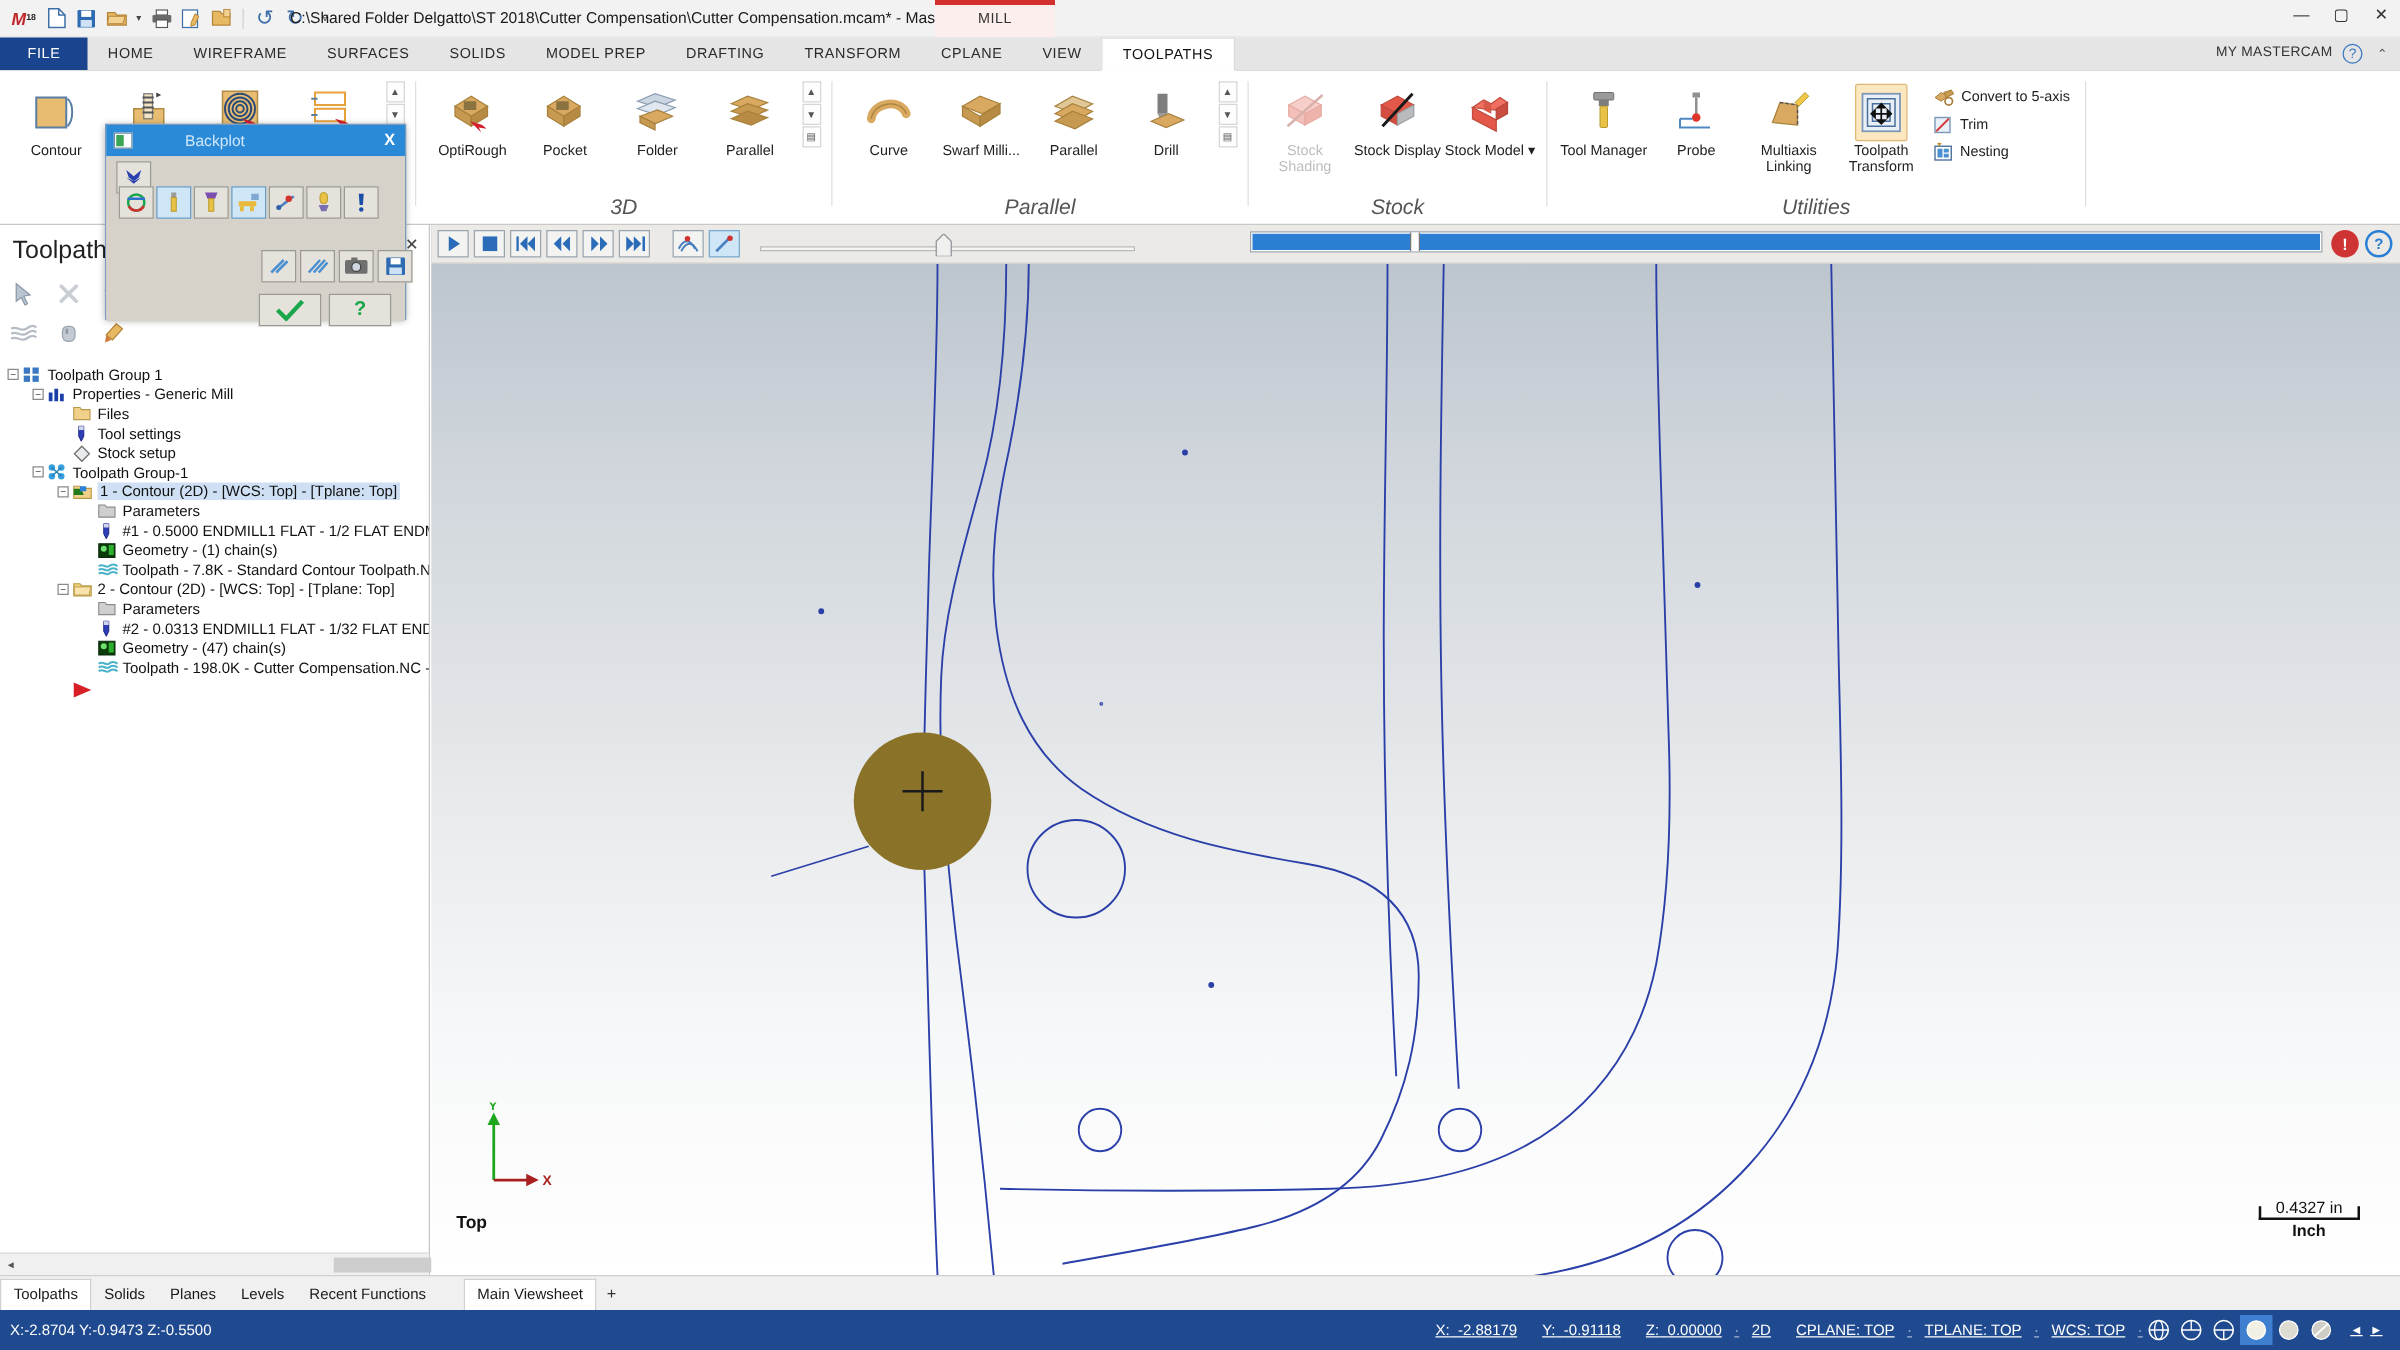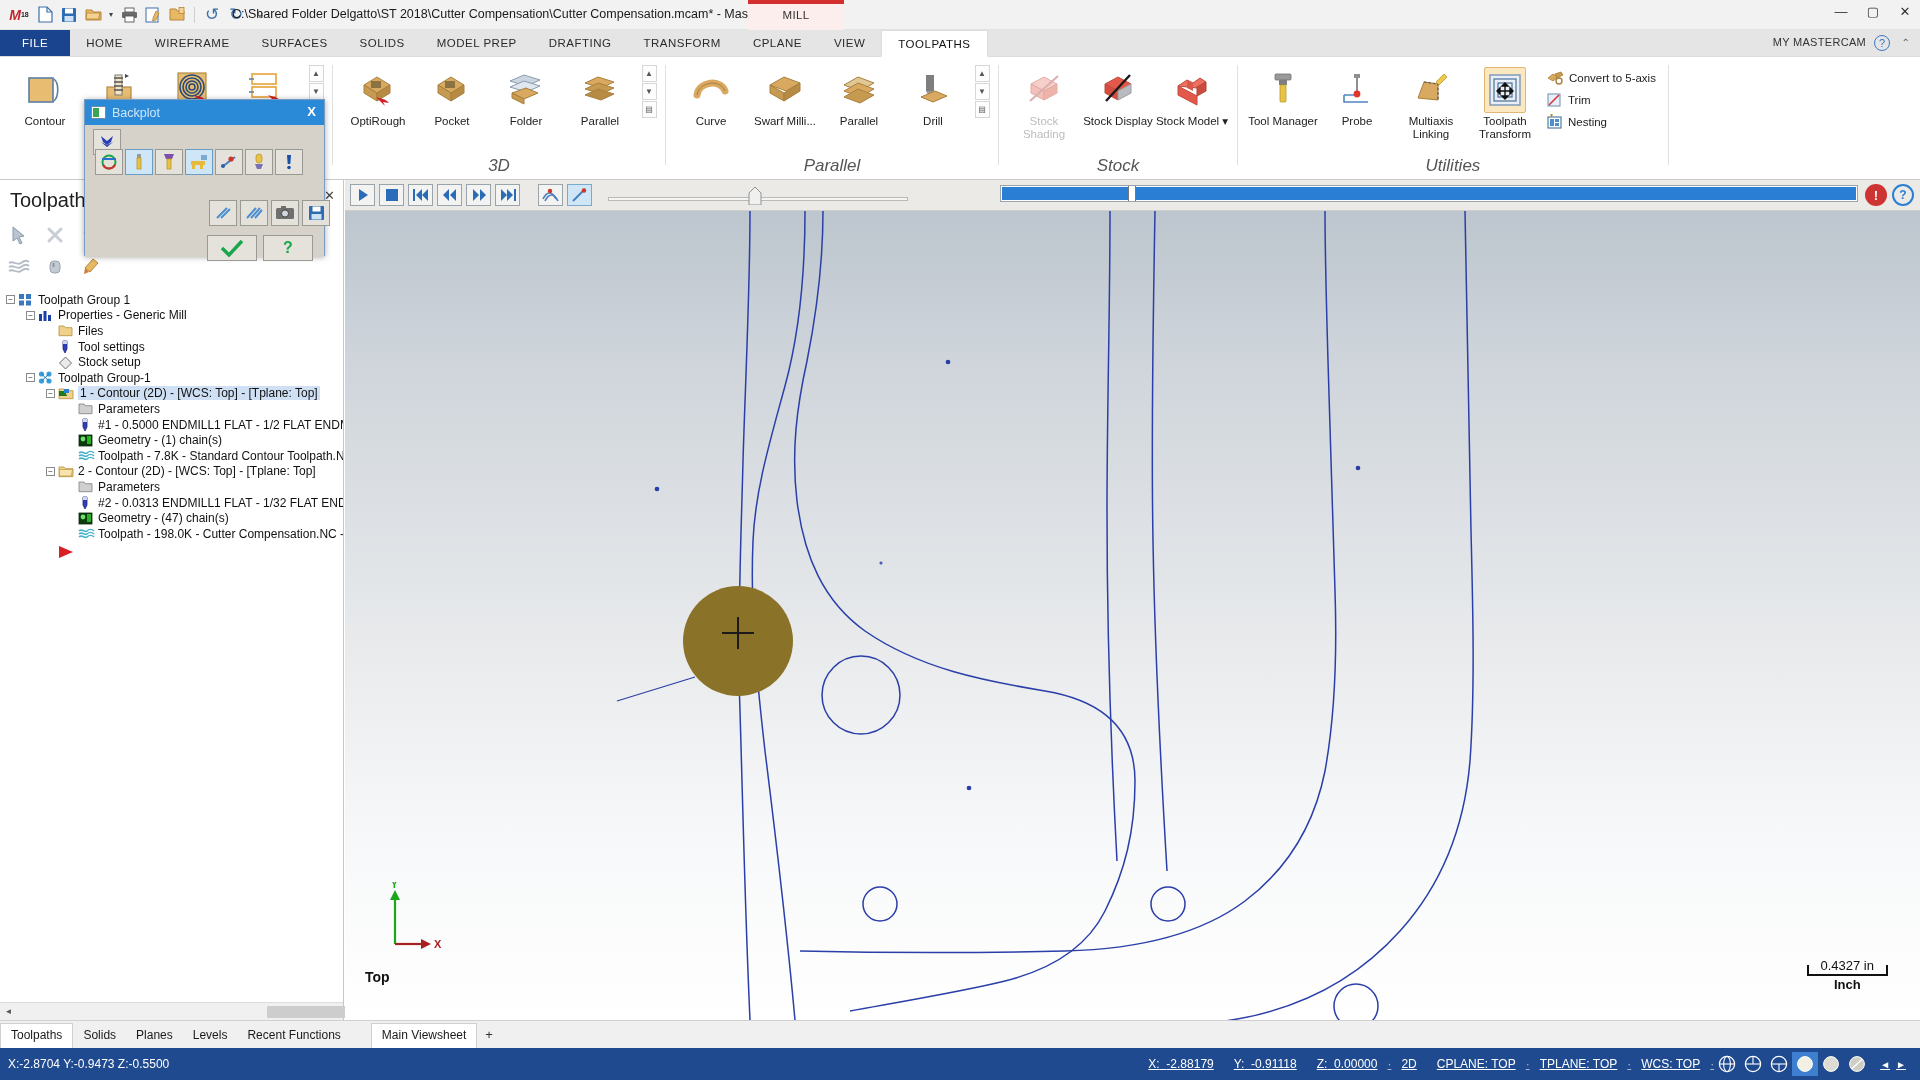--- a/index.html
+++ b/index.html
@@ -181,21 +181,21 @@
   .scale-top::before { left: 0; } .scale-top::after { right: 0; }
   .scale-bot { font-size: 13px; font-weight: bold; color: #111; margin-top: 1px; }
 
   
   .dialog {
     position: absolute; left: 84px; top: 99px; width: 241px; height: 157px;
     background: #d6d2ca; border: 1px solid #7a9cc0; box-shadow: 0 1px 6px rgba(0,0,0,.35); z-index: 40;
   }
   .dlg-title {
     height: 25px; background: #2b8ad8; display: flex; align-items: center; padding: 4px 6px;
-    color: #cfe6f7; font-size: 12.5px; position: relative;
+    color: #cfe6f7; font-size: 12.5px; position: relative; gap: 36px;
   }
   .dlg-title .tico { width: 15px; height: 13px; margin-right: 6px; background: #fff;
     border: 1px solid #6c8fa8; display: inline-block; position: relative; }
   .dlg-title .tico::after { content:""; position: absolute; left: 1px; top: 1px; width: 6px; height: 9px;
     background: #3aa655; }
   .dlg-x { position: absolute; right: 8px; top: 4px; color: #fff; font-size: 13px; font-weight: bold; }
   .dlg-body { position: relative; height: 132px; background: #d6d2ca; }
   .dlg-btn {
     width: 28px; height: 26px; border: 1px solid #9a9a94; background: #e5e2db;
     display: flex; align-items: center; justify-content: center;

